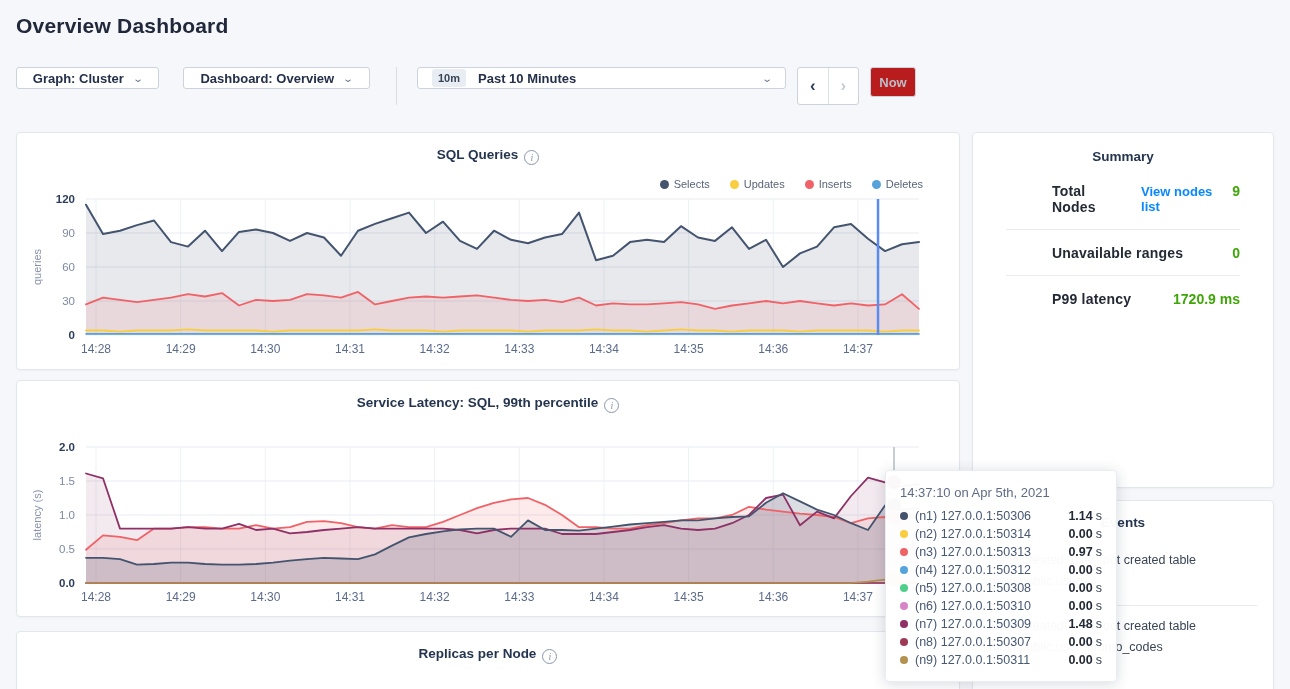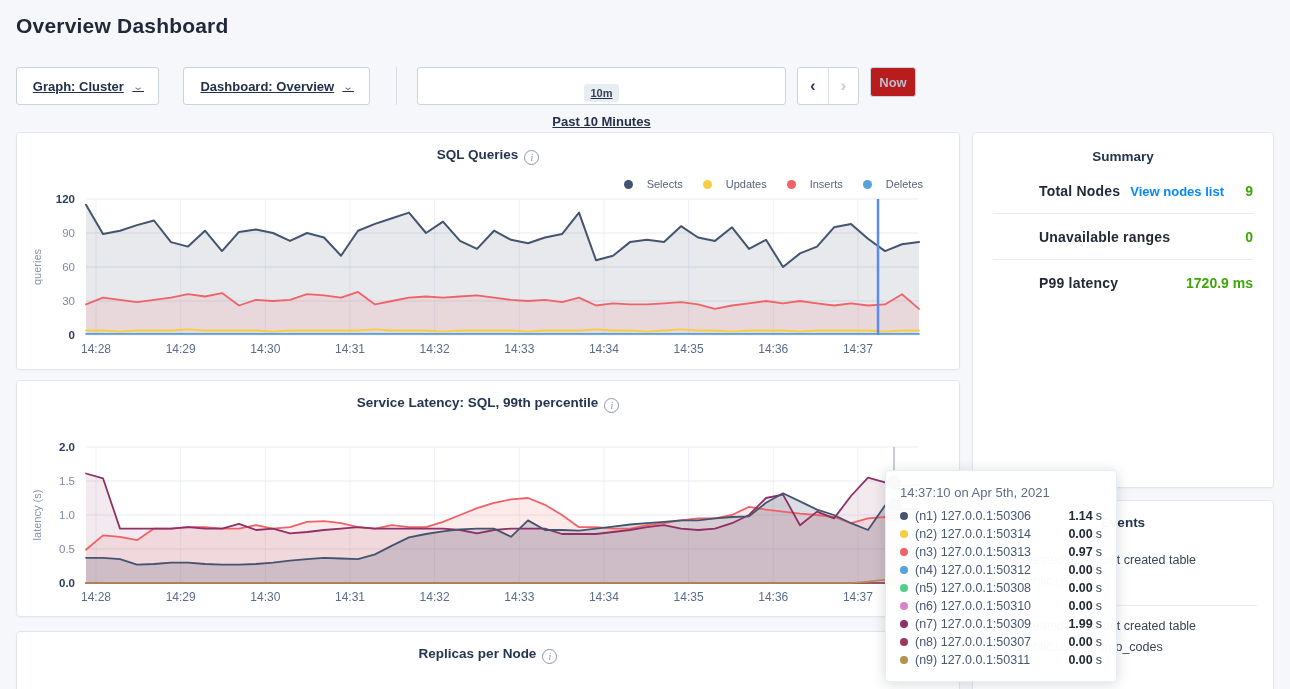--- a/index.html
+++ b/index.html
@@ -2,51 +2,51 @@
 <html><head>
 <meta charset="utf-8">
 <style>
   * { margin:0; padding:0; box-sizing:border-box; }
   html,body { width:1290px; height:689px; overflow:hidden; }
   body { background:#f6f7fa; font-family:"Liberation Sans", sans-serif; color:#242a35; position:relative; }
 
   .page-title { position:absolute; left:16px; top:14px; font-size:21px; font-weight:600; color:#20283a; letter-spacing:.2px; }
 
   
-  .ctl { position:absolute; top:67px; height:38px; background:#fff; border:1px solid #cdd3dc; border-radius:3px; display:flex; align-items:center; font-size:13px; font-weight:bold; color:#242f49; cursor:pointer;text-decoration:underline; }
+  .ctl { position:absolute; top:67px; height:22px; background:#fff; border:1px solid #cdd3dc; border-radius:3px; display:flex; align-items:center; font-size:13px; font-weight:bold; color:#242f49; cursor:pointer; }
   .dd-graph { left:16px; width:143px; justify-content:center; gap:10px; }
   .dd-dash  { left:183px; width:187px; justify-content:center; gap:10px; }
   .caret { font-size:10px; color:#6b7890; font-weight:normal; transform:scaleX(1.4); }
   .vdiv { position:absolute; left:396px; top:67px; height:38px; width:1px; background:#d8dde4; }
-  .timepicker { left:417px; width:369px; padding:16px 14px; justify-content:flex-start; gap:12px;flex-direction:column; }
+  .timepicker { left:417px; width:369px; padding:4px 14px; justify-content:flex-start; gap:12px; }
   .time-badge { background:#e8edf3; color:#394455; font-size:11px; font-weight:bold; padding:3px 6px; border-radius:3px; }
   .timepicker .caret { margin-left:auto; }
   .arrow-group { position:absolute; left:797px; top:67px; height:38px; width:62px; background:#fff; border:1px solid #cdd3dc; border-radius:3px; display:flex; }
   .arrow-btn { flex:1; display:flex; align-items:center; justify-content:center; font-size:17px; font-weight:bold; cursor:pointer; }
   .arrow-btn.prev { border-right:1px solid #dde2e9; color:#2c3a55; }
   .arrow-btn.next { color:#c6ccd6; cursor:default; }
   .now-btn { position:absolute; left:870px; top:67px; height:30px; width:46px; background:#b91c1c; border:1px solid #cdd3dc; border-radius:3px; display:flex; align-items:center; justify-content:center; font-size:13px; font-weight:bold; color:#b9bfca; cursor:default; }
 
   
   .panel { position:absolute; background:#fff; border:1px solid #e2e7ee; border-radius:4px; box-shadow:0 1px 2px rgba(50,60,80,.04); }
   .p-sql      { left:16px;  top:132px; width:944px; height:238px; }
   .p-latency  { left:16px;  top:380px; width:944px; height:237px; }
   .p-replicas { left:16px;  top:631px; width:944px; height:120px; }
   .p-summary  { left:972px; top:132px; width:302px; height:356px; }
   .p-events   { left:972px; top:500px; width:302px; height:260px; }
 
   .chart-title { position:absolute; top:14px; left:0; right:0; text-align:center; font-size:13.5px; font-weight:bold; color:#253550; }
   .info-icon { display:inline-block; width:15px; height:15px; border:1px solid #8b97ad; border-radius:50%; font-size:10px; font-weight:normal; font-style:italic; color:#8b97ad; text-align:center; line-height:14px; vertical-align:-2px; margin-left:6px; cursor:pointer; font-family:"Liberation Serif", serif; }
   .legend { position:absolute; top:45px; right:36px; display:flex; gap:20px; }
-  .legend-item { display:flex; align-items:center; gap:14px; font-size:11px; color:#5a6578; cursor:pointer; }
+  .legend-item { display:flex; align-items:center; gap:5px; font-size:11px; color:#5a6578; cursor:pointer; }
   .legend-dot { width:9px; height:9px; border-radius:50%; }
   .chart-box { position:absolute; left:0; top:52px; }
 
   
-  .p-summary { padding:0 20px; }
+  .p-summary { padding:0 33px; }
   .sum-title { text-align:center; font-size:13.5px; font-weight:bold; color:#253550; padding:16px 0 4px; }
   .s-row { padding:15px 0 14px; border-bottom:1px solid #e8ecf1; }
   .s-row:last-child { border-bottom:none; }
   .s-head { display:flex; align-items:baseline; }
   .s-label { font-size:14px; font-weight:bold; color:#242a35; letter-spacing:.2px;margin-left:46px; }
   .s-link { font-size:13px; font-weight:bold; color:#0788ff; margin-left:10px; cursor:pointer; }
   .s-value { margin-left:auto; font-size:14px; font-weight:bold; color:#3fa607; }
   .s-desc { font-size:12px; color:#60697d; line-height:1.55; margin-top:6px; }
 
   
@@ -289,21 +289,21 @@
       </div>
       <div class="tt-row">
         <span class="tt-dot" style="background: rgb(214, 133, 200);"></span>
         <span class="tt-label">(n6) 127.0.0.1:50310</span>
         <span class="tt-val">0.00</span>
         <span class="tt-unit">s</span>
       </div>
       <div class="tt-row">
         <span class="tt-dot" style="background: rgb(141, 49, 102);"></span>
         <span class="tt-label">(n7) 127.0.0.1:50309</span>
-        <span class="tt-val">1.99</span>
+        <span class="tt-val">1.48</span>
         <span class="tt-unit">s</span>
       </div>
       <div class="tt-row">
         <span class="tt-dot" style="background: rgb(158, 58, 85);"></span>
         <span class="tt-label">(n8) 127.0.0.1:50307</span>
         <span class="tt-val">0.00</span>
         <span class="tt-unit">s</span>
       </div>
       <div class="tt-row">
         <span class="tt-dot" style="background: rgb(179, 145, 79);"></span>

